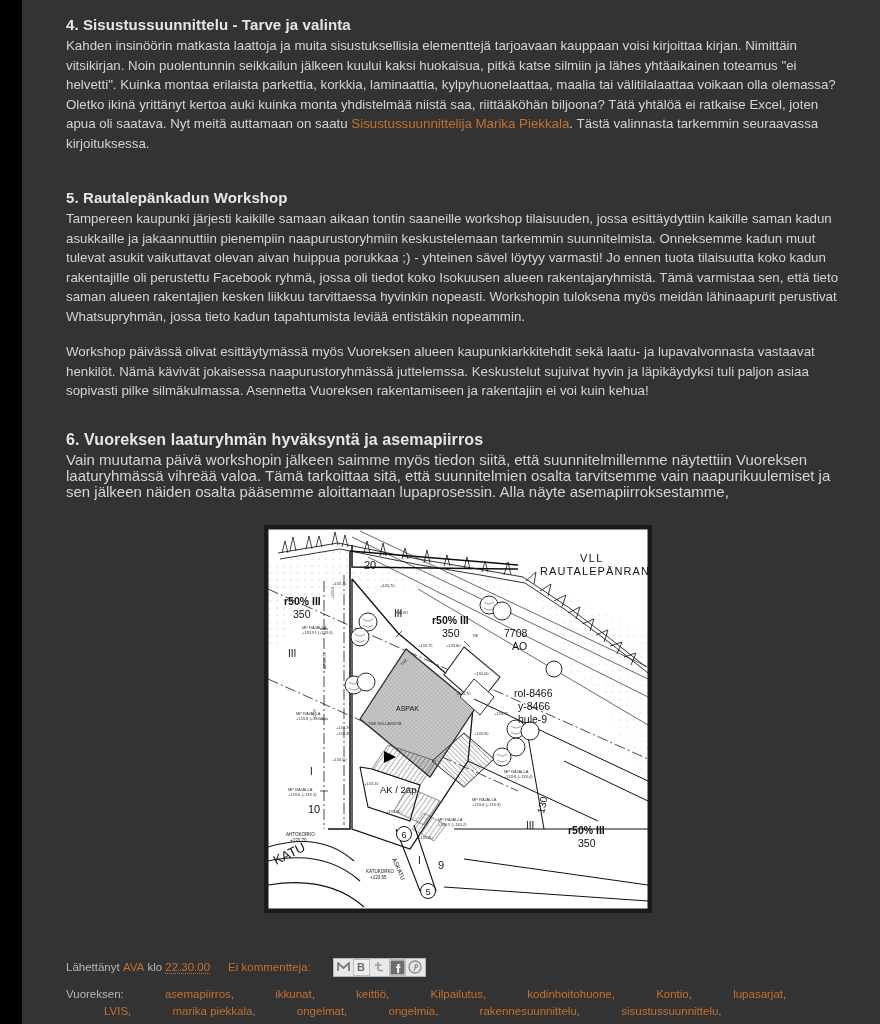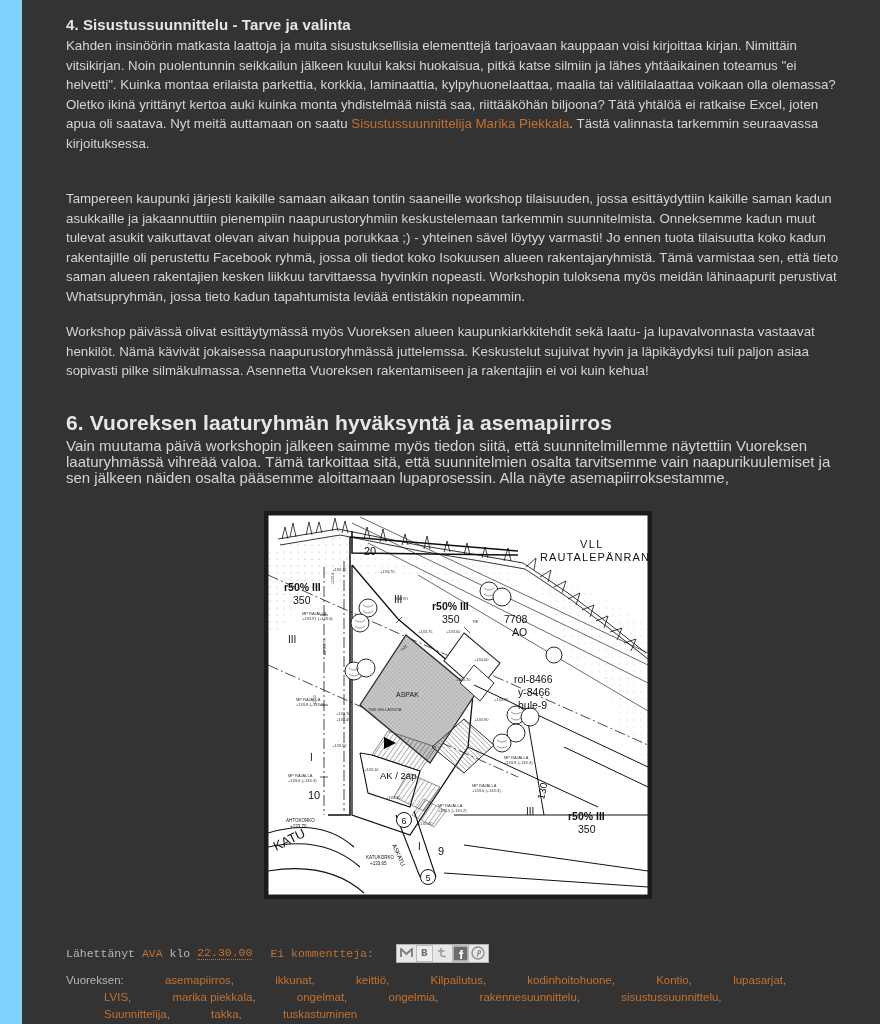--- a/index.html
+++ b/index.html
@@ -8,21 +8,21 @@
     width: 880px;
     height: 1024px;
     background: #222222;
     font-family: "Liberation Sans", sans-serif;
     overflow: hidden;
   }
   .page-wrap {
     position: relative;
     width: 880px;
     height: 1024px;
-    background: #7dd3fc;
+    background: #000000;
   }
   .content-col {
     position: absolute;
     left: 22px;
     top: 0;
     width: 858px;
     min-height: 1024px;
     background: #333333;
   }
   .post-body {
@@ -30,21 +30,21 @@
   }
 
   h3.sec-head {
     margin: 0 0 3px 0;
     font-size: 15px;
     font-weight: bold;
     color: #e8e6e3;
     letter-spacing: 0.1px;
   }
   h3.sec-head.big {
-    font-size: 21px;
+    font-size: 16px;
   }
   p.para {
     margin: 0 0 16px 0;
     font-size: 13.3px;
     line-height: 19.5px;
     color: #d6d4d1;
     text-align: left;
   }
   p.para.big {
     font-size: 15px;
@@ -86,21 +86,20 @@
     margin-bottom: 10px;
     opacity: 0.0;
   }
   .meta-line {
     display: flex;
     align-items: center;
     font-size: 11.5px;
     color: #b9b6b2;
     gap: 0;
     white-space: nowrap;
-    font-family: Liberation Mono, monospace;
   }
   .meta-line .m-static { color: #b9b6b2; }
   .meta-line .m-link { color: #c4712f; text-decoration: none; }
   .meta-line .m-time {
     color: #c4712f;
     text-decoration: none;
     border-bottom: 1px dotted #c4712f;
     text-align: center;
   }
   .meta-sep { display: inline-block; width: 18px; }
@@ -151,20 +150,21 @@
 
     <div class="post-body">
 
       <h3 class="sec-head">4. Sisustussuunnittelu - Tarve ja valinta</h3>
       <p class="para">
         <span>Kahden insinöörin matkasta laattoja ja muita sisustuksellisia elementtejä tarjoavaan kauppaan voisi kirjoittaa kirjan. Nimittäin vitsikirjan. Noin puolentunnin seikkailun jälkeen kuului kaksi huokaisua, pitkä katse silmiin ja lähes yhtäaikainen toteamus "ei helvetti". Kuinka montaa erilaista parkettia, korkkia, laminaattia, kylpyhuonelaattaa, maalia tai välitilalaattaa voikaan olla olemassa? Oletko ikinä yrittänyt kertoa auki kuinka monta yhdistelmää niistä saa, riittääköhän biljoona? Tätä yhtälöä ei ratkaise Excel, joten apua oli saatava. Nyt meitä auttamaan on saatu </span><a class="lnk" href="#">Sisustussuunnittelija Marika Piekkala</a><span>. Tästä valinnasta tarkemmin seuraavassa kirjoituksessa.</span>
       </p>
 
       <div class="gap-lg"></div>
 
+      <h3 class="sec-head">5. Rautalepänkadun Workshop</h3>
       <p class="para">Tampereen kaupunki järjesti kaikille samaan aikaan tontin saaneille workshop tilaisuuden, jossa esittäydyttiin kaikille saman kadun asukkaille ja jakaannuttiin pienempiin naapurustoryhmiin keskustelemaan tarkemmin suunnitelmista. Onneksemme kadun muut tulevat asukit vaikuttavat olevan aivan huippua porukkaa ;) - yhteinen sävel löytyy varmasti! Jo ennen tuota tilaisuutta koko kadun rakentajille oli perustettu Facebook ryhmä, jossa oli tiedot koko Isokuusen alueen rakentajaryhmistä. Tämä varmistaa sen, että tieto saman alueen rakentajien kesken liikkuu tarvittaessa hyvinkin nopeasti. Workshopin tuloksena myös meidän lähinaapurit perustivat Whatsupryhmän, jossa tieto kadun tapahtumista leviää entistäkin nopeammin.</p>
       <p class="para">Workshop päivässä olivat esittäytymässä myös Vuoreksen alueen kaupunkiarkkitehdit sekä laatu- ja lupavalvonnasta vastaavat henkilöt. Nämä kävivät jokaisessa naapurustoryhmässä juttelemssa. Keskustelut sujuivat hyvin ja läpikäydyksi tuli paljon asiaa sopivasti pilke silmäkulmassa. Asennetta Vuoreksen rakentamiseen ja rakentajiin ei voi kuin kehua!</p>
 
       <div class="gap-md"></div>
 
       <h3 class="sec-head big">6. Vuoreksen laaturyhmän hyväksyntä ja asemapiirros</h3>
       <p class="para big tight">Vain muutama päivä workshopin jälkeen saimme myös tiedon siitä, että suunnitelmillemme näytettiin Vuoreksen laaturyhmässä vihreää valoa. Tämä tarkoittaa sitä, että suunnitelmien osalta tarvitsemme vain naapurikuulemiset ja sen jälkeen näiden osalta pääsemme aloittamaan lupaprosessin. Alla näyte asemapiirroksestamme,</p>
 
       <div class="figure-holder">
         <div class="figure-frame">

